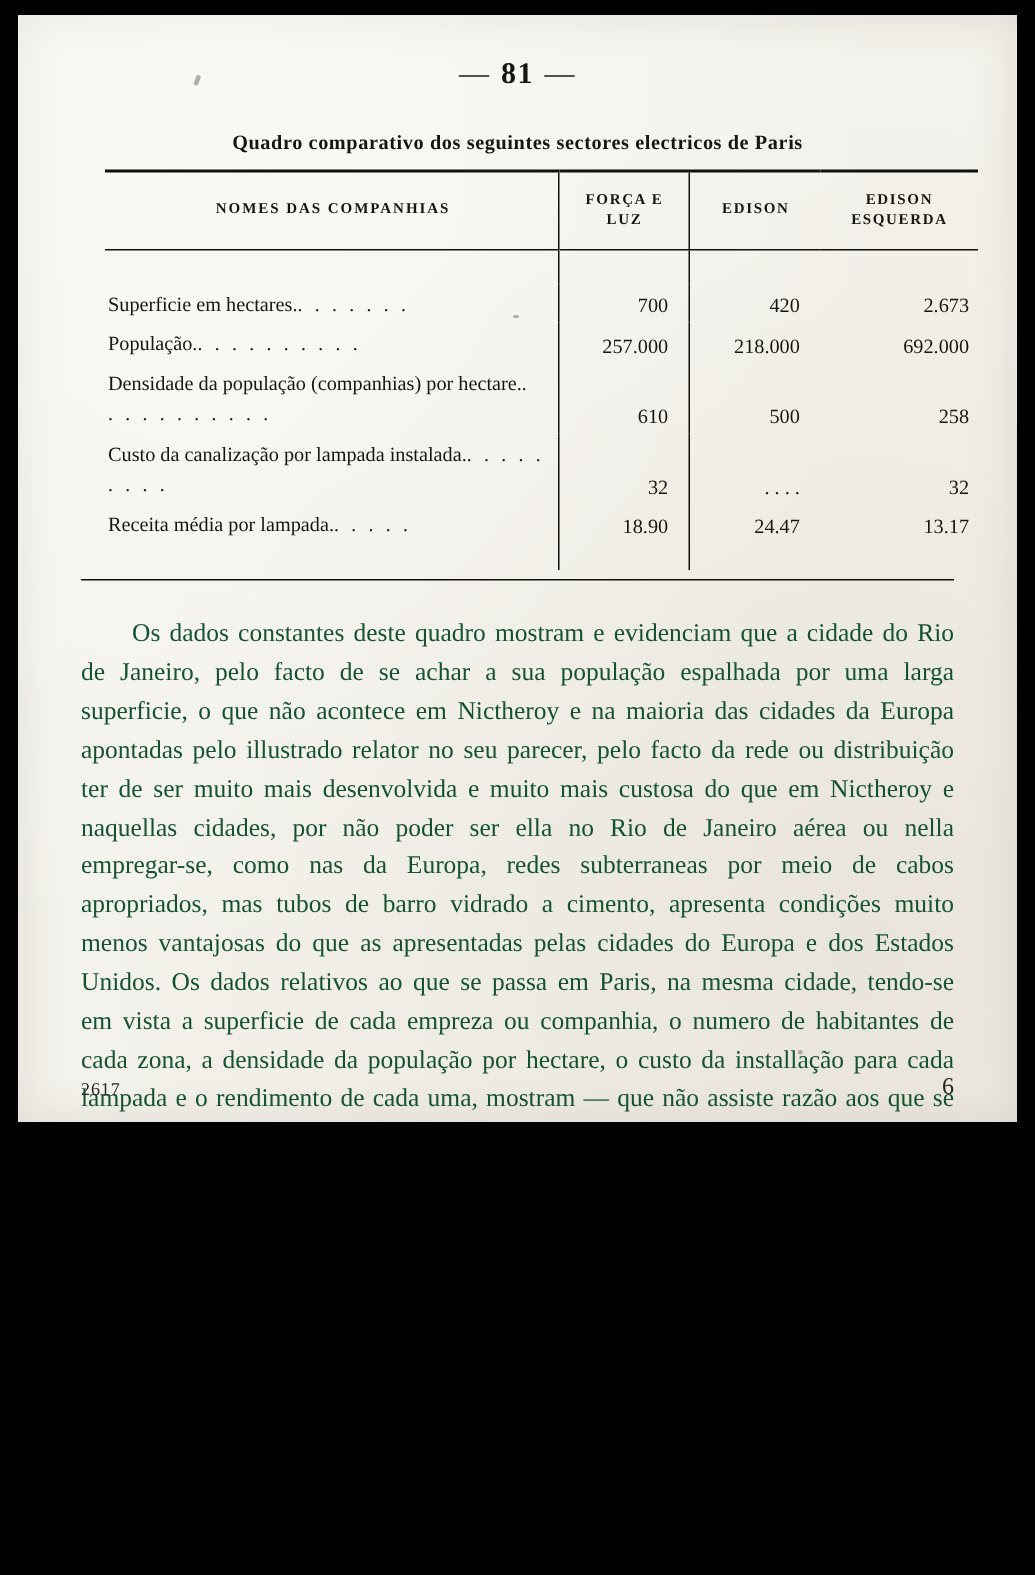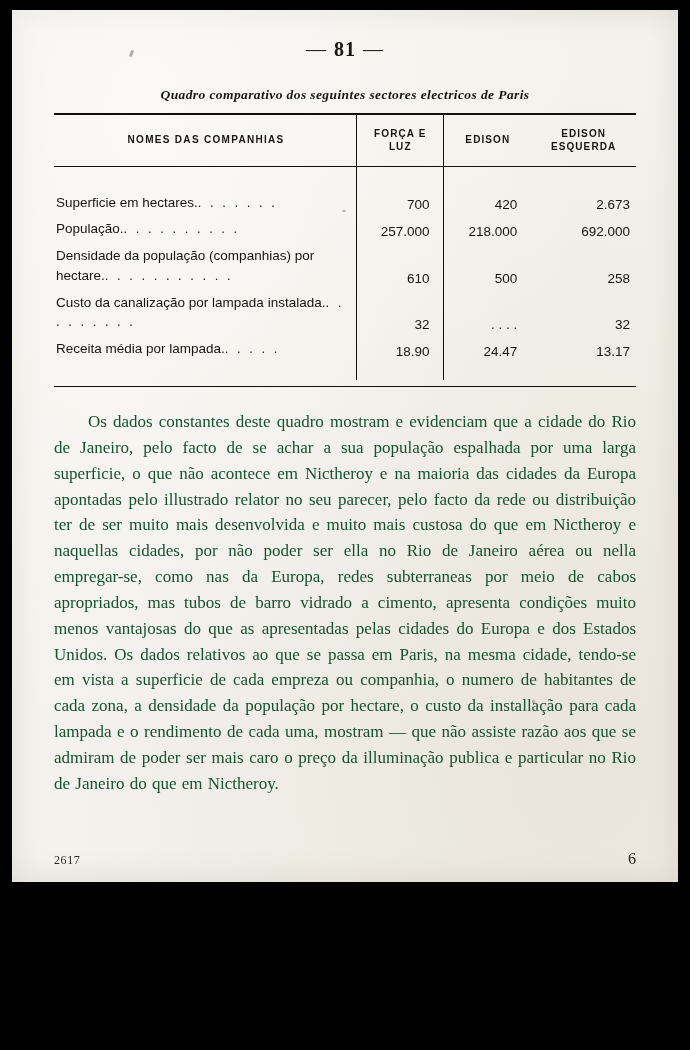--- a/index.html
+++ b/index.html
@@ -11,21 +11,21 @@
     width: 690px;
     height: 1050px;
     overflow: hidden;
     font-family: "Liberation Serif", serif;
   }
   .page {
     position: absolute;
     left: 12px;
     top: 10px;
     width: 666px;
-    height: 872px;
+    height: 738px;
     background: #f4f2ec;
     box-shadow: inset 0 0 30px rgba(120,110,95,0.18);
     overflow: hidden;
   }
   .paper-tint {
     position: absolute;
     inset: 0;
     background:
       radial-gradient(ellipse at 20% 12%, rgba(255,255,255,0.55), rgba(255,255,255,0) 60%),
       radial-gradient(ellipse at 85% 85%, rgba(200,190,170,0.25), rgba(255,255,255,0) 65%);
@@ -52,33 +52,33 @@
     font-weight: 500;
   }
 
   .table-caption {
     text-align: center;
     font-size: 13.5px;
     font-weight: 700;
     letter-spacing: 0.4px;
     margin-top: 26px;
     font-family: "Liberation Serif", serif;
-    font-style: italic;
   }
 
   
   .tbl-wrap {
     margin-top: 10px;
     position: relative;
   }
   table.data {
     width: 100%;
     border-collapse: collapse;
-    font-family: Liberation Sans, sans-serif;
+    font-family: Liberation Serif, serif;
     font-size: 13px;
+    margin-left: 16px;
   }
   table.data thead th {
     font-weight: 600;
     font-size: 10px;
     letter-spacing: 1.1px;
     text-align: center;
     vertical-align: middle;
     padding: 13px 4px 13px 4px;
     border-top: 2.2px solid #12100c;
     border-bottom: 1.6px solid #12100c;

